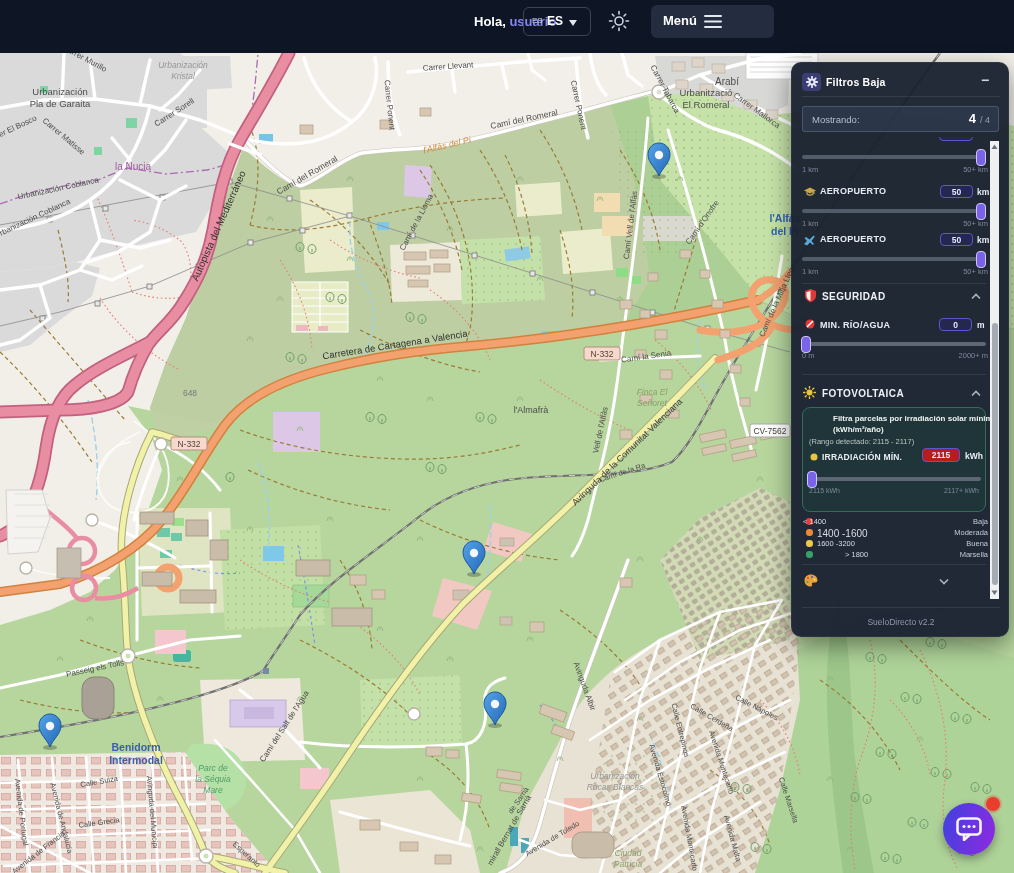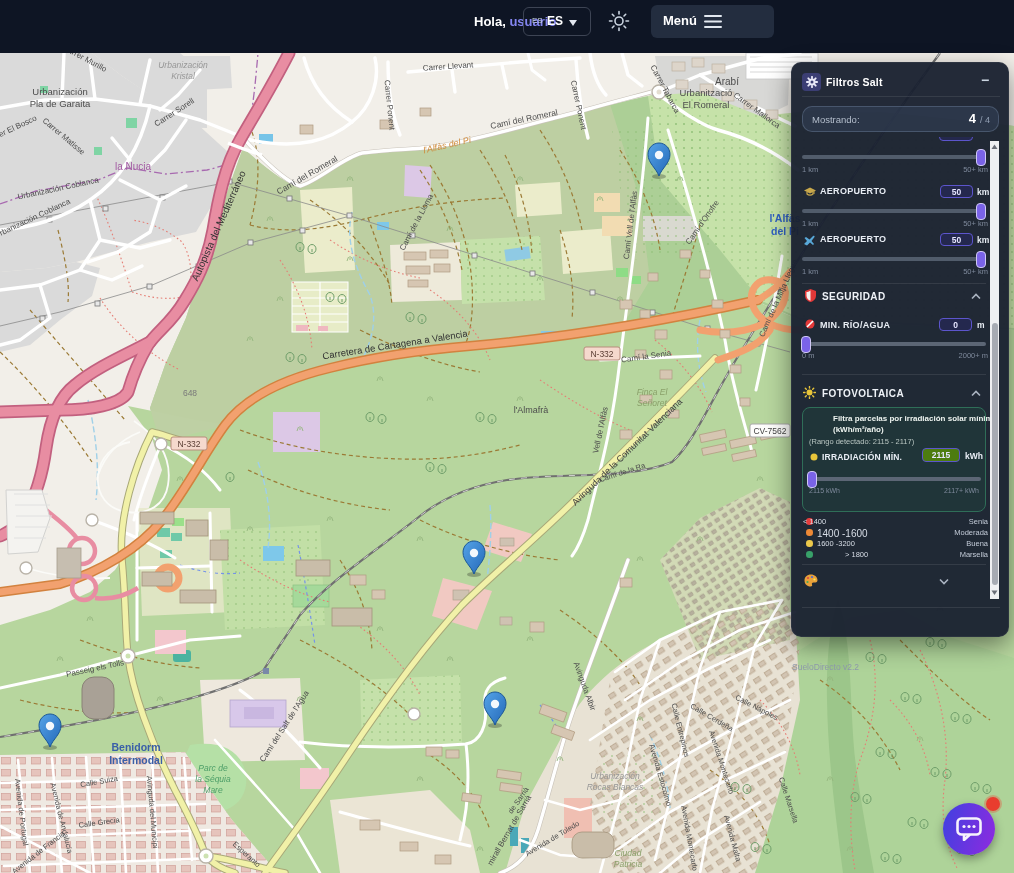--- a/index.html
+++ b/index.html
@@ -657,24 +657,24 @@
 <div id="panel">
   <div class="ab" style="left:10px;top:10px;width:19px;height:18px;background:#3b3e74;border-radius:4px;">
     <svg width="12" height="12" style="position:absolute;left:3.5px;top:3px;" viewBox="0 0 12 12">
       <circle cx="6" cy="6" r="3.6" fill="#e8e8f8"></circle>
       <circle cx="6" cy="6" r="1.5" fill="#3b3e74"></circle>
       <g stroke="#e8e8f8" stroke-width="1.8" stroke-linecap="round">
         <path d="M6,0.8 v1.4 M6,9.8 v1.4 M0.8,6 h1.4 M9.8,6 h1.4 M2.3,2.3 l1,1 M8.7,8.7 l1,1 M9.7,2.3 l-1,1 M3.3,8.7 l-1,1"></path>
       </g>
     </svg>
   </div>
-  <div class="ab" style="left:34px;top:13px;font-size:10.5px;font-weight:bold;color:#fff;letter-spacing:0.2px;">Filtros Salt</div>
+  <div class="ab" style="left:34px;top:13px;font-size:10.5px;font-weight:bold;color:#fff;letter-spacing:0.2px;">Filtros Baja</div>
   <div class="ab" style="left:189px;top:9px;font-size:14px;color:#cbd5e1;font-weight:bold;">−</div>
   <div class="ab" style="left:10px;top:33px;width:198px;height:1px;background:rgba(255,255,255,0.09);"></div>
-  <div class="ab" style="left:10px;top:43px;width:197px;height:26px;background:rgba(54,68,92,0.5);border:1px solid rgba(125,145,175,0.35);border-radius:10px;">
+  <div class="ab" style="left:10px;top:43px;width:197px;height:26px;background:rgba(54,68,92,0.5);border:1px solid rgba(125,145,175,0.35);border-radius:3px;">
     <span style="position:absolute;left:9px;top:7px;font-size:9.5px;color:#b5bfcd;">Mostrando:</span>
     <span style="position:absolute;right:22px;top:4px;font-size:13px;font-weight:bold;color:#fff;">4</span>
     <span style="position:absolute;right:8px;top:8px;font-size:9px;color:#93a0b4;">/ 4</span>
   </div>
   <div class="ab" id="scrollwrap" style="left:0;top:74px;width:198px;height:462px;overflow:hidden;">
   <div class="ab" style="left:147px;top:-13px;width:34px;height:17px;background:#24284e;border:1px solid #5c55cc;border-radius:4px;"></div>
   <div class="ab" style="left:10px;top:18px;width:184px;height:4px;background:#515c6b;border-radius:2px;"></div>
   <div class="ab" style="left:184px;top:12px;width:10px;height:17px;background:#7a63e8;border:1.5px solid #cfc8f4;border-radius:4px;box-sizing:border-box;"></div>
   <div class="ab" style="left:10px;top:28px;font-size:7.5px;color:#7e899b;">1 km</div>
   <div class="ab" style="right:2px;top:28px;font-size:7.5px;color:#7e899b;">50+ km</div>
@@ -739,31 +739,31 @@
           <path d="M1,5.5 L5,1.5 L9,5.5" fill="none" stroke="#aab4c2" stroke-width="1.6"></path>
         </svg>
 
   <div class="ab" style="left:10px;top:270px;width:184px;height:105px;background:rgba(32,84,66,0.30);border:1px solid #2f6e58;border-radius:8px;">
     <div style="position:absolute;left:6px;top:5px;width:172px;font-size:8px;font-weight:bold;color:#eef4f0;line-height:11px;margin-left:24px;">Filtra parcelas por irradiación solar mínima (kWh/m²/año)</div>
     <div style="position:absolute;left:6px;top:29px;font-size:7.5px;color:#b9c6c2;">(Rango detectado: 2115 - 2117)</div>
     <svg style="position:absolute;left:7px;top:45px;" width="8" height="8">
             <circle cx="4" cy="4" r="3.5" fill="#e8c53a"></circle>
           </svg>
     <div style="position:absolute;left:19px;top:44px;font-size:8.5px;font-weight:bold;color:#e8edf4;letter-spacing:0.2px;">IRRADIACIÓN MÍN.</div>
-    <div style="position:absolute;left:119px;top:40px;width:38px;height:14px;background:#4d7c0f;border:1px solid #5c55cc;border-radius:4px;color:#e6e6ff;font-size:8.5px;font-weight:bold;text-align:center;line-height:13px;">2115</div>
+    <div style="position:absolute;left:119px;top:40px;width:38px;height:14px;background:#b91c1c;border:1px solid #5c55cc;border-radius:4px;color:#e6e6ff;font-size:8.5px;font-weight:bold;text-align:center;line-height:13px;">2115</div>
     <div style="position:absolute;left:162px;top:43px;font-size:8.5px;font-weight:bold;color:#e8edf4;">kWh</div>
     <div style="position:absolute;left:6px;top:69px;width:172px;height:4px;background:#5c6675;border-radius:2px;"></div>
     <div style="position:absolute;left:4px;top:63px;width:10px;height:17px;background:#7a63e8;border:1.5px solid #cfc8f4;border-radius:4px;box-sizing:border-box;"></div>
     <div style="position:absolute;left:6px;top:79px;font-size:7px;color:#7e899b;">2115 kWh</div>
     <div style="position:absolute;right:6px;top:79px;font-size:7px;color:#7e899b;">2117+ kWh</div>
   </div>
 
   <div class="ab" style="left:14px;top:381px;width:6.5px;height:6.5px;border-radius:50%;background:#e53e3e;"></div>
   <div class="ab" style="left:11px;top:380px;font-size:7.5px;color:#d7dde6;">&lt; 1400</div>
-  <div class="ab" style="right:2px;top:380px;font-size:7.5px;color:#c3cbd8;">Senia</div>
+  <div class="ab" style="right:2px;top:380px;font-size:7.5px;color:#c3cbd8;">Baja</div>
   <div class="ab" style="left:14px;top:392px;width:6.5px;height:6.5px;border-radius:50%;background:#ed8936;"></div>
   <div class="ab" style="left:25px;top:391px;font-size:10px;color:#d7dde6;">1400 -1600</div>
   <div class="ab" style="right:2px;top:391px;font-size:7.5px;color:#c3cbd8;">Moderada</div>
   <div class="ab" style="left:14px;top:403px;width:6.5px;height:6.5px;border-radius:50%;background:#ecc94b;"></div>
   <div class="ab" style="left:25px;top:402px;font-size:7.5px;color:#d7dde6;">1600 -3200</div>
   <div class="ab" style="right:2px;top:402px;font-size:7.5px;color:#c3cbd8;">Buena</div>
   <div class="ab" style="left:14px;top:414px;width:6.5px;height:6.5px;border-radius:50%;background:#38a169;"></div>
   <div class="ab" style="left:25px;top:413px;font-size:7.5px;color:#d7dde6;padding-left:28px;">&gt; 1800</div>
   <div class="ab" style="right:2px;top:413px;font-size:7.5px;color:#c3cbd8;">Marsella</div>
 
@@ -785,21 +785,21 @@
   <div class="ab" style="left:198px;top:78px;width:9px;height:458px;background:#eef0f2;">
     <div style="position:absolute;left:1.5px;top:182px;width:6px;height:262px;background:#a6abb3;border-radius:3px;"></div>
     <svg width="7" height="6" style="position:absolute;left:1px;top:3px;">
           <path d="M3.5,0.5 L6.5,5 L0.5,5 Z" fill="#6a6f78"></path>
         </svg>
     <svg width="7" height="6" style="position:absolute;left:1px;bottom:3px;">
           <path d="M0.5,0.5 L6.5,0.5 L3.5,5 Z" fill="#6a6f78"></path>
         </svg>
   </div>
   <div class="ab" style="left:10px;top:544px;width:198px;height:1px;background:rgba(255,255,255,0.09);"></div>
-  <div class="ab" style="left:0;top:554px;width:218px;font-size:8.5px;color:#8d98aa;margin-top:45px;">SueloDirecto v2.2</div>
+  <div class="ab" style="left:0;top:554px;width:218px;text-align:center;font-size:8.5px;color:#8d98aa;">SueloDirecto v2.2</div>
 </div>
 <div id="chatbtn">
   <svg width="26" height="24" style="position:absolute;left:13px;top:14px;" viewBox="0 0 26 24">
     <rect x="1.5" y="1.5" width="23" height="16" rx="4" fill="none" stroke="#f6f2fc" stroke-width="2.6"></rect>
     <path d="M8,17.5 L8,23 L14,17.5" fill="none" stroke="#f6f2fc" stroke-width="2.6" stroke-linejoin="round"></path>
     <circle cx="8" cy="9.5" r="1.6" fill="#f6f2fc"></circle>
         <circle cx="13" cy="9.5" r="1.6" fill="#f6f2fc"></circle>
         <circle cx="18" cy="9.5" r="1.6" fill="#f6f2fc"></circle>
   </svg>
 </div>

